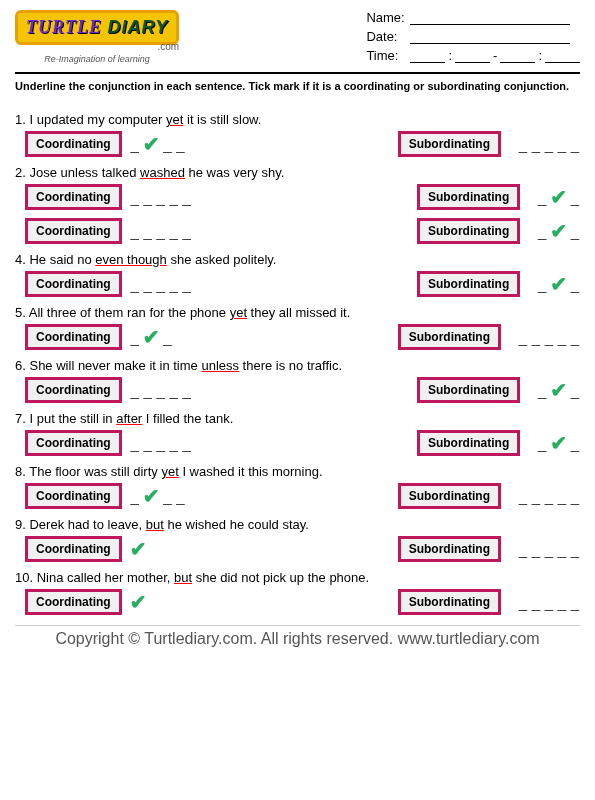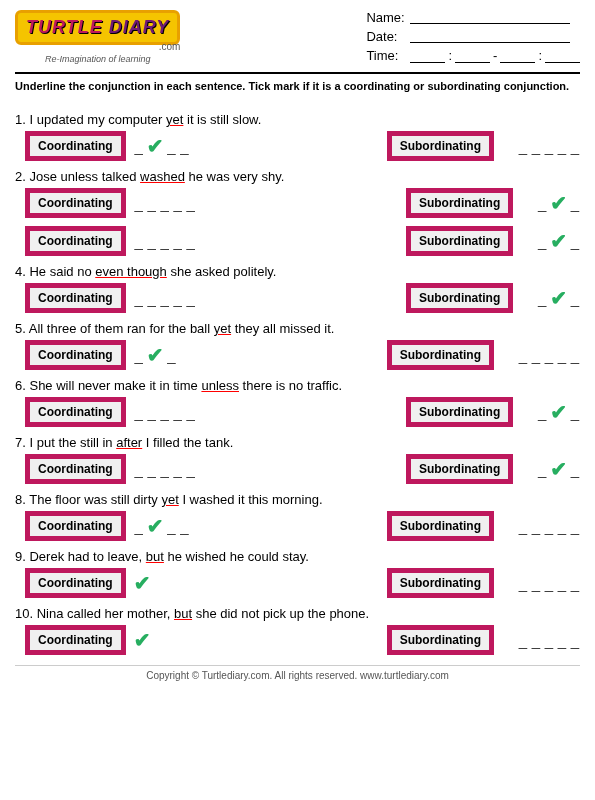--- a/index.html
+++ b/index.html
@@ -50,21 +50,21 @@
       margin-top: 2px;
     }
     .form-fields {
       display: flex;
       flex-direction: column;
       gap: 4px;
       font-size: 13px;
     }
     .form-fields .field-row {
       display: flex;
-      align-items: flex-start;
+      align-items: center;
       gap: 4px;
     }
     .field-label { font-weight: normal; min-width: 40px; }
     .field-line {
       border-bottom: 1px solid #000;
       width: 160px;
       display: inline-block;
       height: 14px;
     }
     .field-line-short {
@@ -96,21 +96,21 @@
       font-size: 13px;
       margin-bottom: 4px;
     }
     .answer-row {
       display: flex;
       align-items: center;
       gap: 8px;
       margin-left: 10px;
     }
     .coord-btn, .subord-btn {
-      border: 5px solid #be185d;
+      border: 3px solid #be185d;
       background: #f0f0f0;
       padding: 3px 8px;
       font-size: 12px;
       font-weight: bold;
       cursor: pointer;
       min-width: 90px;
       text-align: center;
     }
     .dash-group {
       display: flex;
@@ -122,40 +122,40 @@
     .dash { display: inline-block; width: 10px; text-align: center; }
     .checkmark {
       color: #27ae60;
       font-size: 22px;
       font-weight: bold;
       line-height: 1;
     }
     .right-side {
       display: flex;
       align-items: center;
-      gap: 24px;
+      gap: 17px;
       margin-left: auto;
     }
 
     .footer {
       border-top: 1px solid #ccc;
       text-align: center;
-      font-size: 10px;
+      font-size: 16px;
       color: #555;
       margin-top: 10px;
       padding-top: 4px;
     }
   </style>
 </head>
 <body>
 
 <div class="header">
   <div class="logo-area">
     <div class="logo-box">
-      <span style="color:#be185d;">TURTLE </span><span style="color:#701a75;">DIARY</span>
+      <span style="color:#6d28d9;font-family:Liberation Serif, serif;">TURTLE </span><span style="color:#14532d;">DIARY</span>
     </div>
     <div class="logo-com">.com</div>
     <div class="logo-tagline">Re-Imagination of learning</div>
   </div>
   <div class="form-fields">
     <div class="field-row">
       <span class="field-label">Name:</span>
       <span class="field-line"></span>
     </div>
     <div class="field-row">
@@ -260,21 +260,21 @@
           <button class="subord-btn">Subordinating</button>
           <span class="dash-group">
             <span class="dash">_</span>
             <span class="checkmark" style="color: rgb(39, 174, 96); font-size: 20px;">✔</span>
             <span class="dash">_</span>
           </span>
         </span>
       </div>
     </div>
     <div class="question-block">
-      <div class="question-text"><span>5. </span><span>All three of them ran for the ball </span><span style="text-decoration: underline red;">yet</span><span> they all missed it.</span></div>
+      <div class="question-text"><span>5. </span><span>All three of them ran for the phone </span><span style="text-decoration: underline red;">yet</span><span> they all missed it.</span></div>
       <div class="answer-row">
         <button class="coord-btn">Coordinating</button>
         <span class="dash-group">
           <span class="dash">_</span>
           <span class="checkmark" style="color: rgb(39, 174, 96); font-size: 20px;">✔</span>
           <span class="dash">_</span>
         </span>
         <span class="right-side" style="margin-left: auto;">
           <button class="subord-btn">Subordinating</button>
           <span class="dash-group">

